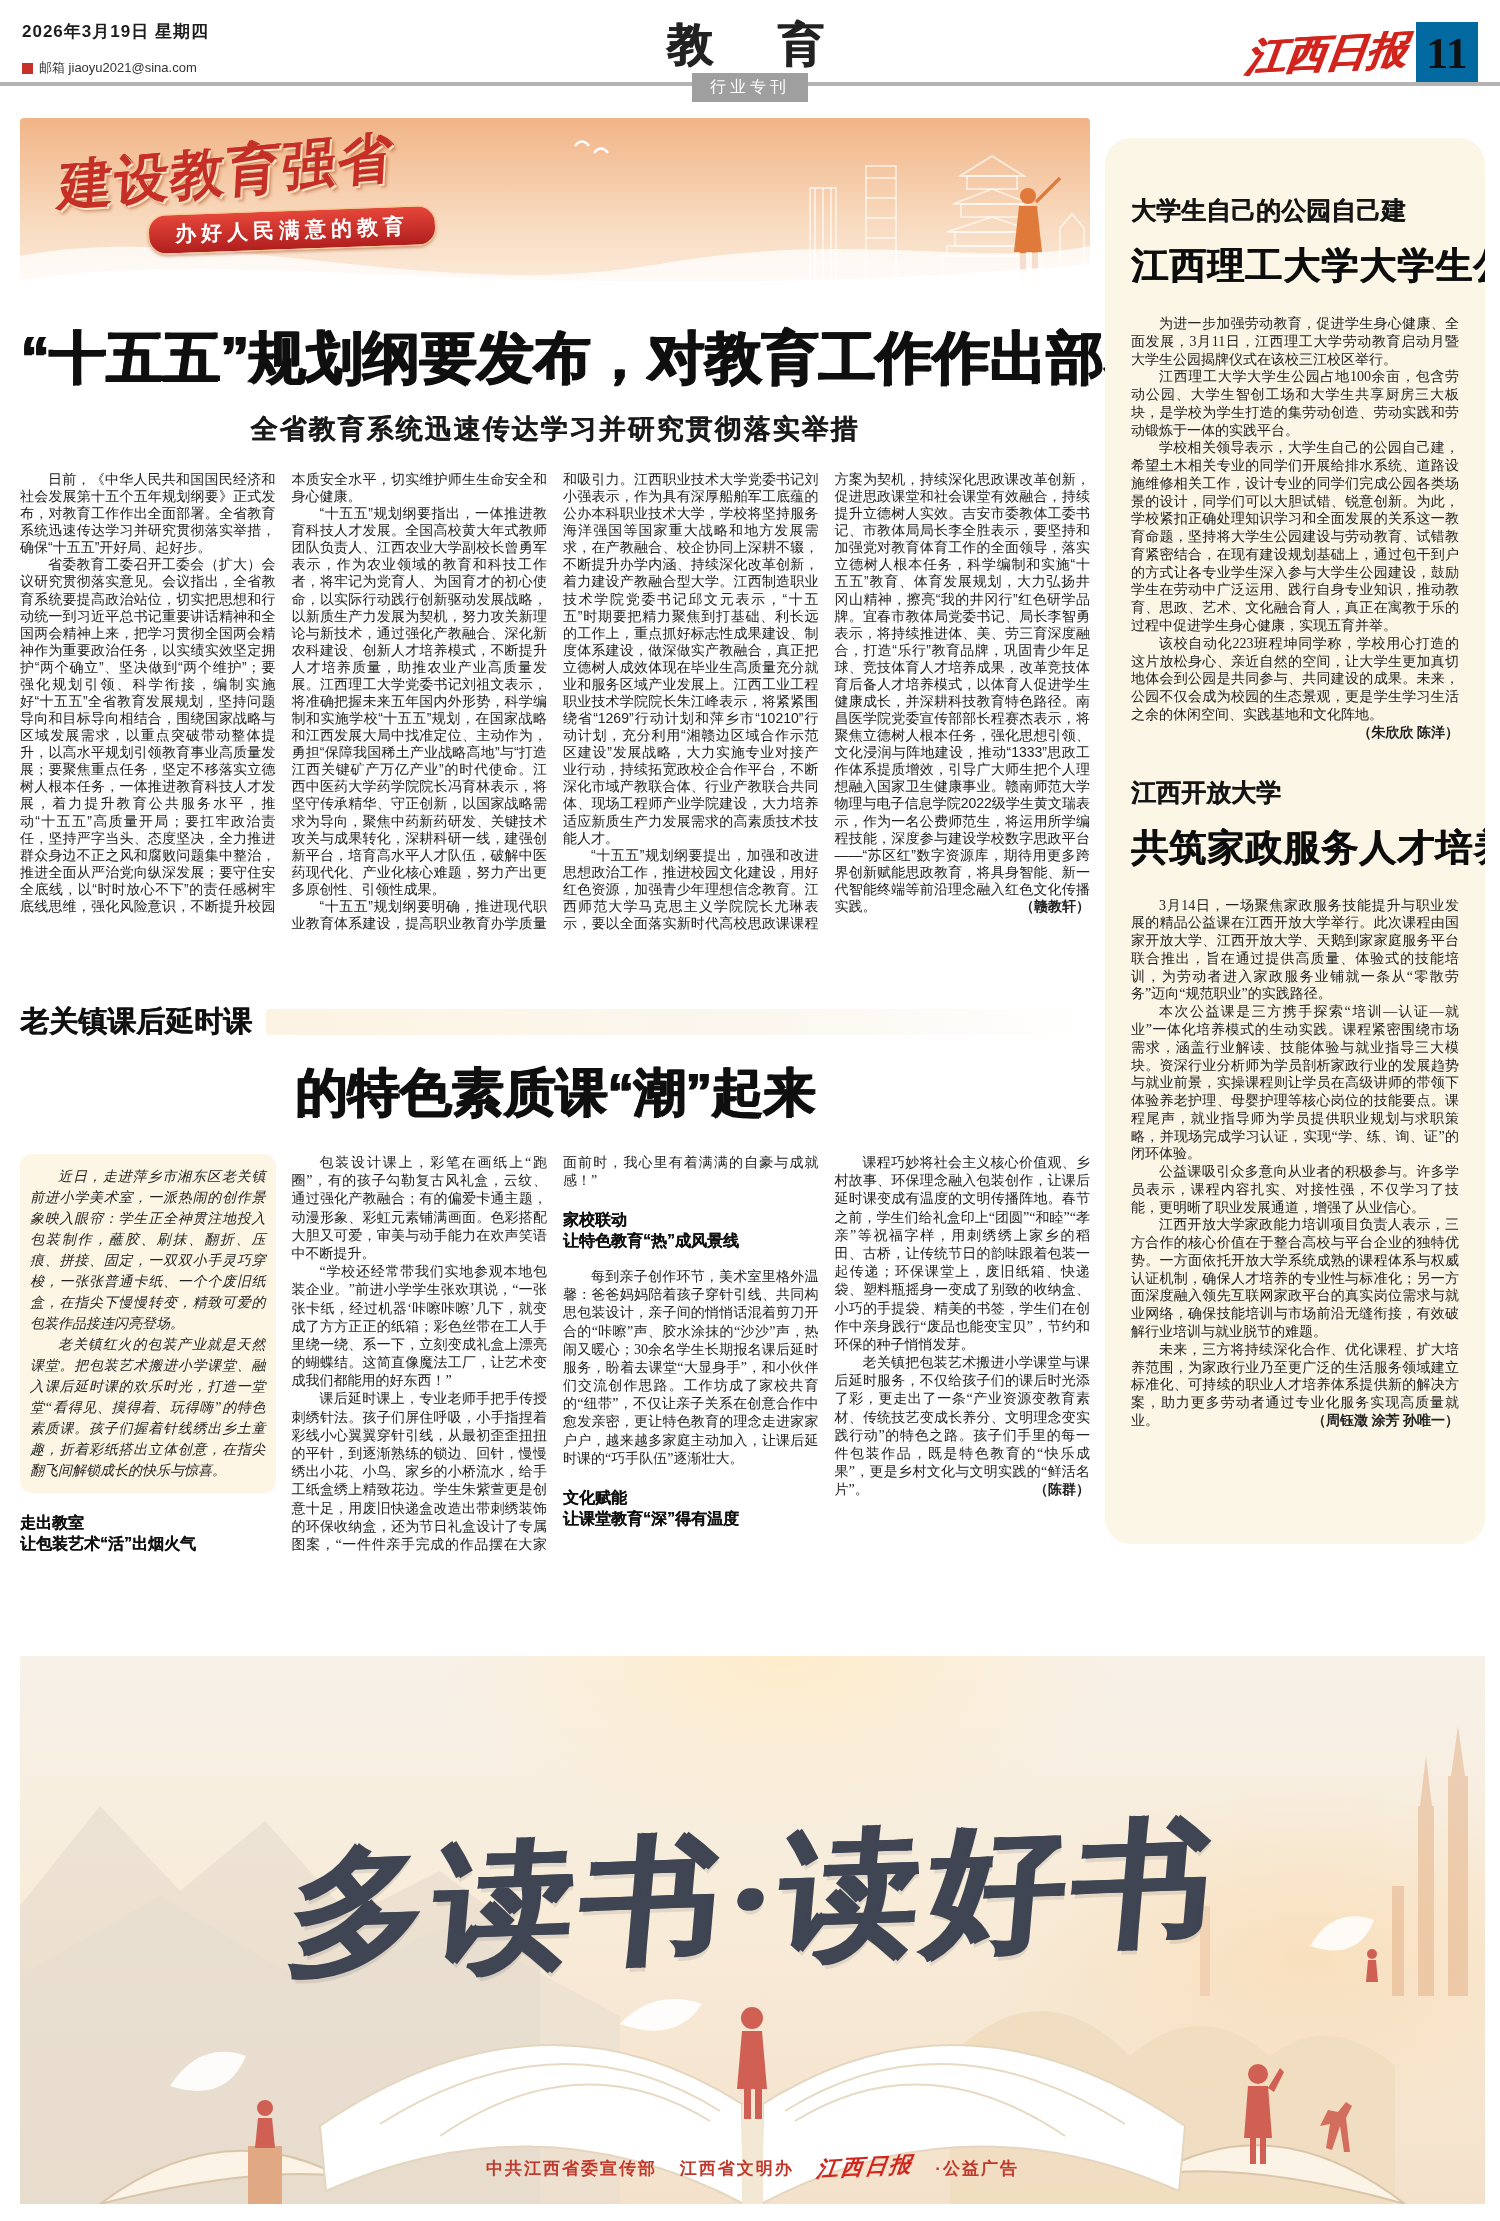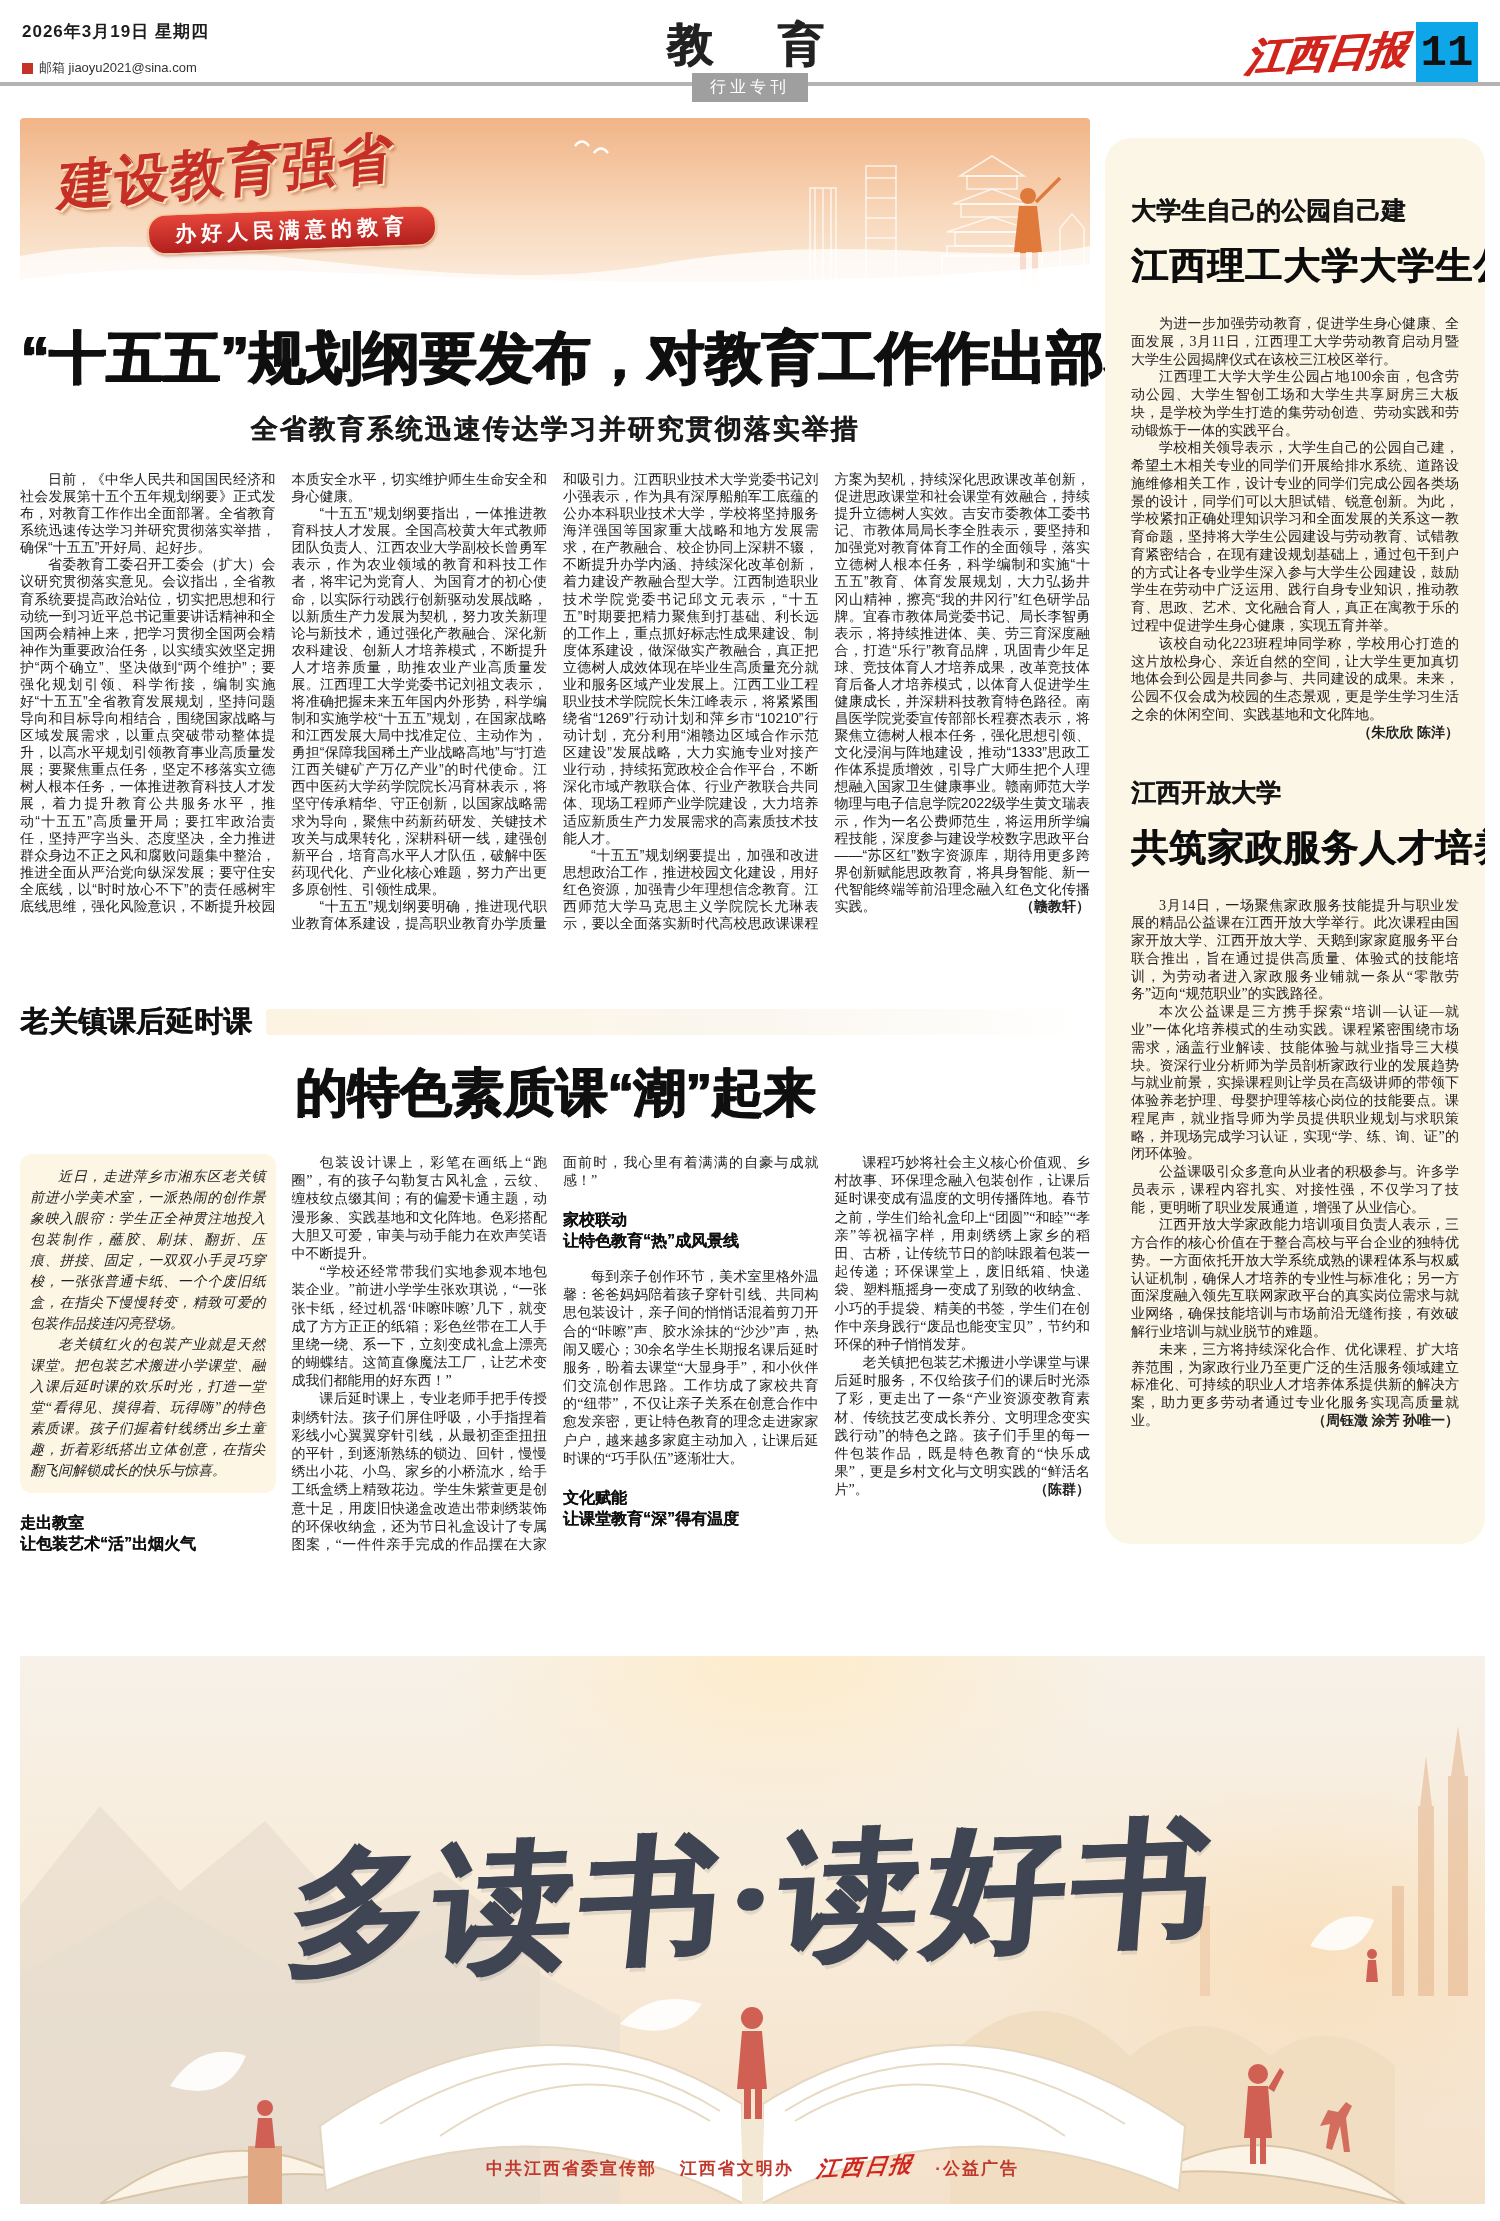--- a/index.html
+++ b/index.html
@@ -13,22 +13,22 @@
   .mast-left { width:320px; padding-top:6px; }
   .mast-date { font-size:17px; font-weight:700; color:#1c1c1c; letter-spacing:1px; }
   .mast-email { margin-top:16px; font-size:13px; color:#333; display:flex; align-items:center; gap:6px; }
   .red-sq { width:11px; height:11px; background:#c5322a; display:inline-block; }
   .mast-center { flex:1; text-align:center; }
   .section-title { font-size:46px; font-weight:700; letter-spacing:26px; color:#222; padding-left:26px;
     text-shadow:.03em 0 0 currentColor; }
   .mast-right { width:330px; display:flex; justify-content:flex-end; align-items:center; gap:10px; padding-top:8px; }
   .paper-logo { color:#d1241c; font-family:"Liberation Serif", serif; font-style:italic; font-weight:900;
     font-size:40px; transform:skewX(-10deg) rotate(-3deg); text-shadow:.04em 0 0 currentColor; }
-  .page-no { width:62px; height:62px; background:#0ea5e9; display:flex; align-items:center; justify-content:center;
-    font-family:Liberation Mono, monospace; font-size:44px; font-weight:700; color:#111; }
+  .page-no { width:62px; height:62px; background:#0369a1; display:flex; align-items:center; justify-content:center;
+    font-family:Liberation Serif, serif; font-size:44px; font-weight:700; color:#111; }
   .mast-rule { height:4px; background:#b3b3b3; margin:0 0 0 0; position:relative; }
   .industry-tab { position:absolute; left:50%; top:-9px; transform:translateX(-50%);
     background:#9f9f9f; color:#fff; font-size:16px; letter-spacing:4px; padding:4px 18px; }
   
   .content { display:flex; padding:18px 15px 0 20px; gap:15px; }
   .main-col { width:1070px; }
   
   .banner { position:relative; height:182px; margin-top:14px; border-radius:4px; overflow:hidden; }
   .banner-art { position:absolute; inset:0; width:100%; height:100%; }
   .slogan { position:absolute; left:38px; top:18px; font-size:54px; font-weight:900; color:#c62f26;
@@ -179,21 +179,21 @@
       <h2 class="pack-headline">的特色素质课“潮”起来</h2>
       <div class="pack-cols">
         <div class="lede-box">
           <p>近日，走进萍乡市湘东区老关镇前进小学美术室，一派热闹的创作景象映入眼帘：学生正全神贯注地投入包装制作，蘸胶、刷抹、翻折、压痕、拼接、固定，一双双小手灵巧穿梭，一张张普通卡纸、一个个废旧纸盒，在指尖下慢慢转变，精致可爱的包装作品接连闪亮登场。</p>
           <p>老关镇红火的包装产业就是天然课堂。把包装艺术搬进小学课堂、融入课后延时课的欢乐时光，打造一堂堂“看得见、摸得着、玩得嗨”的特色素质课。孩子们握着针线绣出乡土童趣，折着彩纸搭出立体创意，在指尖翻飞间解锁成长的快乐与惊喜。</p>
         </div>
         <h3 class="subhead">
           <span>走出教室</span>
           <span>让包装艺术“活”出烟火气</span>
         </h3>
-        <p>包装设计课上，彩笔在画纸上“跑圈”，有的孩子勾勒复古风礼盒，云纹、缠枝纹点缀其间；有的偏爱卡通主题，动漫形象、实践基地和文化阵地。色彩搭配大胆又可爱，审美与动手能力在欢声笑语中不断提升。</p>
+        <p>包装设计课上，彩笔在画纸上“跑圈”，有的孩子勾勒复古风礼盒，云纹、通过强化产教融合；有的偏爱卡通主题，动漫形象、彩虹元素铺满画面。色彩搭配大胆又可爱，审美与动手能力在欢声笑语中不断提升。</p>
         <p>“学校还经常带我们实地参观本地包装企业。”前进小学学生张欢琪说，“一张张卡纸，经过机器‘咔嚓咔嚓’几下，就变成了方方正正的纸箱；彩色丝带在工人手里绕一绕、系一下，立刻变成礼盒上漂亮的蝴蝶结。这简直像魔法工厂，让艺术变成我们都能用的好东西！”</p>
         <p>课后延时课上，专业老师手把手传授刺绣针法。孩子们屏住呼吸，小手指捏着彩线小心翼翼穿针引线，从最初歪歪扭扭的平针，到逐渐熟练的锁边、回针，慢慢绣出小花、小鸟、家乡的小桥流水，给手工纸盒绣上精致花边。学生朱紫萱更是创意十足，用废旧快递盒改造出带刺绣装饰的环保收纳盒，还为节日礼盒设计了专属图案，“一件件亲手完成的作品摆在大家面前时，我心里有着满满的自豪与成就感！”</p>
         <h3 class="subhead">
           <span>家校联动</span>
           <span>让特色教育“热”成风景线</span>
         </h3>
         <p>每到亲子创作环节，美术室里格外温馨：爸爸妈妈陪着孩子穿针引线、共同构思包装设计，亲子间的悄悄话混着剪刀开合的“咔嚓”声、胶水涂抹的“沙沙”声，热闹又暖心；30余名学生长期报名课后延时服务，盼着去课堂“大显身手”，和小伙伴们交流创作思路。工作坊成了家校共育的“纽带”，不仅让亲子关系在创意合作中愈发亲密，更让特色教育的理念走进家家户户，越来越多家庭主动加入，让课后延时课的“巧手队伍”逐渐壮大。</p>
         <h3 class="subhead">
           <span>文化赋能</span>
           <span>让课堂教育“深”得有温度</span>

